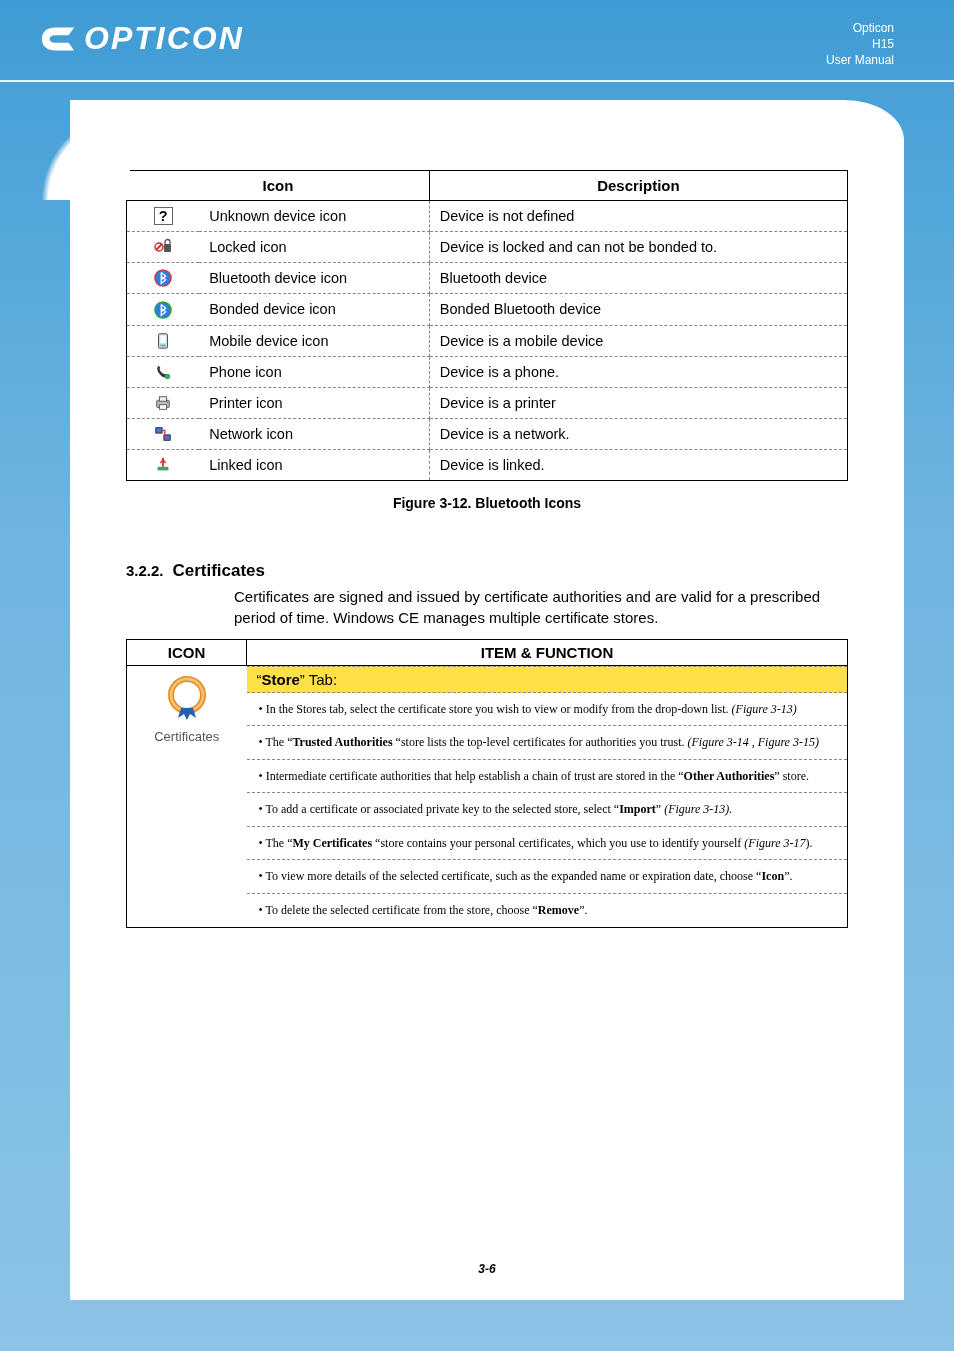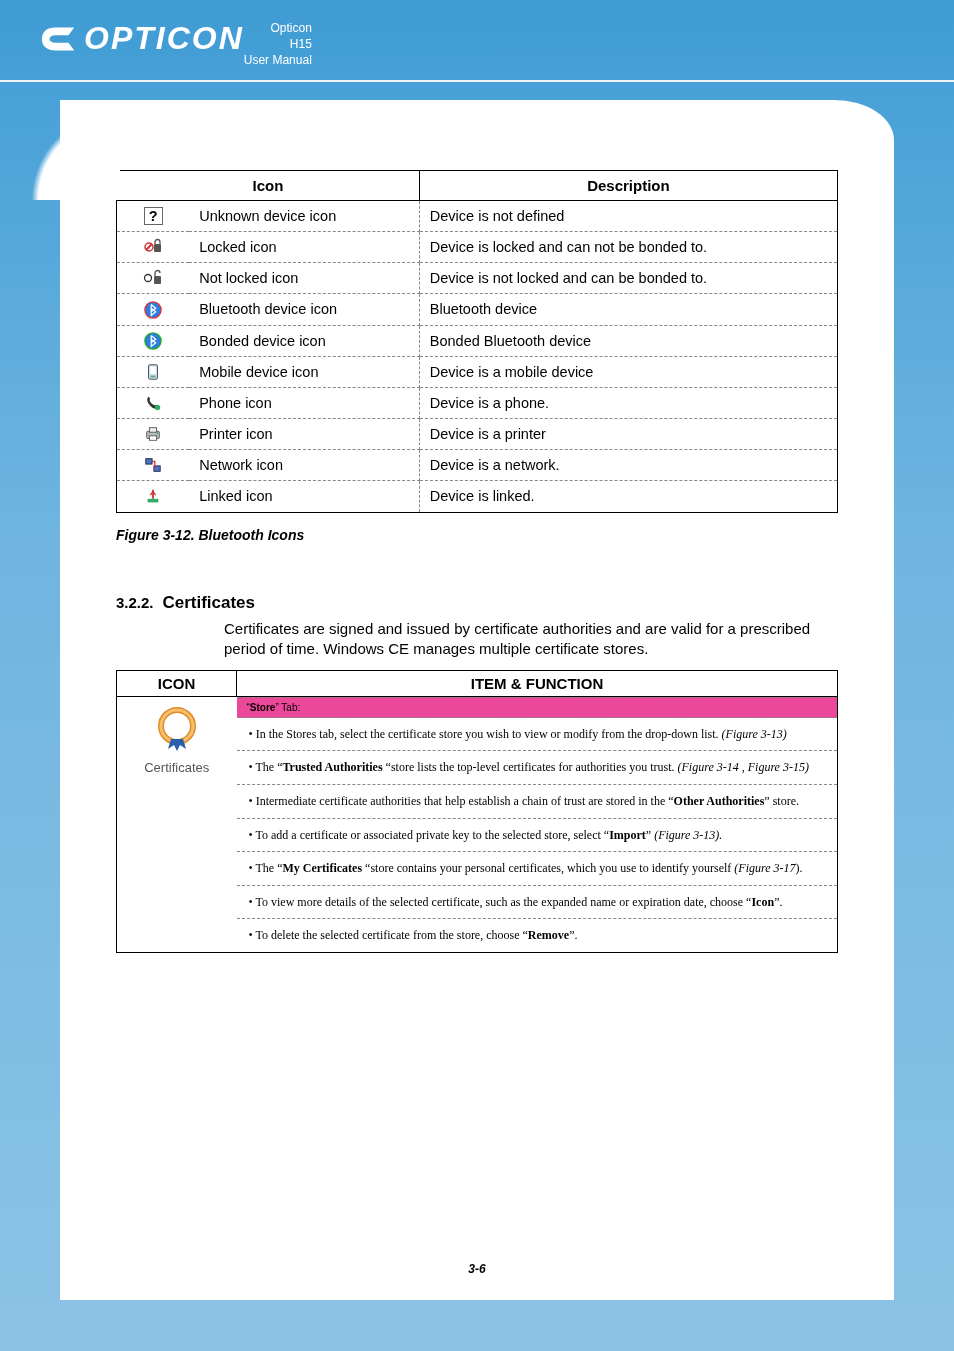--- a/index.html
+++ b/index.html
@@ -4,61 +4,61 @@
 <style>
   * { box-sizing: border-box; margin: 0; padding: 0; }
   html, body { width: 954px; height: 1351px; font-family: Arial, Helvetica, sans-serif; }
   body { background: #6fb5e0; position: relative; }
   .page-bg {
     position: absolute; left: 0; top: 0; width: 954px; height: 1351px;
     background: linear-gradient(180deg, #3f9bd4 0%, #4aa2d8 8%, #6fb5e0 40%, #8cc3e6 100%);
   }
   .header-bar {
     position: absolute; left: 0; top: 0; width: 954px; height: 80px;
-    display: flex; align-items: flex-start;
+    display: flex; justify-content: space-between; align-items: flex-start;
     padding: 20px 60px 0 40px;
   }
   .logo { display: flex; align-items: center; gap: 6px; }
   .logo-icon { width: 38px; height: 28px; }
   .logo-text { font-family: Arial, Helvetica, sans-serif; font-weight: 900; font-size: 32px; letter-spacing: 2px; color: #ffffff; font-style: italic; }
   .rightinfo { text-align: right; font-size: 12px; color: #ffffff; line-height: 1.35; }
   .sep-line { position: absolute; left: 0; top: 80px; width: 954px; height: 2px; background: #ffffff; opacity: 0.9; }
   .sheet {
-    position: absolute; left: 60px; top: 100px; width: 834px; height: 1200px;
+    position: absolute; left: 70px; top: 100px; width: 834px; height: 1200px;
     background: #ffffff; border-radius: 0 60px 0 0 / 0 40px 0 0;
     padding: 60px 56px 40px 56px;
   }
   .sheet::before {
     content: ""; position: absolute; left: -60px; top: -20px; width: 120px; height: 120px;
     background: radial-gradient(ellipse at 100% 100%, #ffffff 48%, transparent 52%);
   }
 
   table.icon-table { width: 100%; border-collapse: collapse; margin-top: 10px; }
   table.icon-table th { border: 1.5px solid #000; padding: 6px 10px; font-size: 15px; font-weight: bold; background: #fff; }
   table.icon-table th.icon-col { width: 42%; }
   table.icon-table td { padding: 6px 10px; font-size: 14.5px; }
   table.icon-table td.ic { width: 50px; text-align: center; border-left: 1.5px solid #000; border-bottom: 1px dashed #888; vertical-align: middle; }
   table.icon-table td.name { border-right: 1px dashed #888; border-bottom: 1px dashed #888; }
   table.icon-table td.desc { border-right: 1.5px solid #000; border-bottom: 1px dashed #888; border-left: 1px dashed #888; }
   table.icon-table tr:last-child td { border-bottom: 1.5px solid #000; }
 
-  .fig-caption { font-style: italic; font-weight: bold; font-size: 14px; margin: 14px 0 50px; }
+  .fig-caption { text-align: center; font-weight: bold; font-size: 14px; margin: 14px 0 50px; }
 
   .sec-num { font-size: 15px; font-weight: bold; margin-top: 32px; }
   .sec-title { font-size: 17px; font-weight: bold; }
   .sec-head { margin: 0 0 6px 0; }
   .para { font-size: 15px; line-height: 1.38; margin: 0 0 10px 108px; }
 
   table.cert-table { width: 100%; border-collapse: collapse; margin-top: 8px; }
   table.cert-table th { border: 1.5px solid #000; padding: 4px 8px; font-size: 15px; font-weight: bold; text-align: center; }
   table.cert-table th.icon-head { width: 120px; }
   table.cert-table td.icon-cell { border-left: 1.5px solid #000; border-bottom: 1.5px solid #000; width: 120px; vertical-align: top; text-align: center; padding: 8px 6px; font-size: 13px; color: #555; }
   table.cert-table td.func-cell { border-right: 1.5px solid #000; border-bottom: 1.5px solid #000; padding: 0; vertical-align: top; }
 
-  .tab-label { background: #ec4899; padding: 4px 10px; font-size: 10px; border-bottom: 1px dashed #888; border-top: 1px dashed #888; }
+  .tab-label { background: #fde047; padding: 4px 10px; font-size: 15px; border-bottom: 1px dashed #888; border-top: 1px dashed #888; }
   .bullet-row { padding: 8px 14px 8px 22px; font-size: 12px; line-height: 1.38; border-bottom: 1px dashed #888; text-indent: -10px; font-family: Liberation Serif, serif; }
   .bullet-row:last-child { border-bottom: none; }
   .bp::before { content: "• "; }
 
   .cert-icon { width: 46px; height: 46px; margin: 0 auto 6px; }
   .page-num { position: absolute; bottom: 24px; left: 0; width: 100%; text-align: center; font-size: 12px; font-weight: bold; font-style: italic; }
 
   
   .mini { display: inline-block; width: 20px; height: 18px; vertical-align: middle; }
 </style>
@@ -99,29 +99,20 @@
         </tr>
         <tr>
           <td class="ic"><svg class="mini" viewBox="0 0 20 18">
               <circle cx="6" cy="9" r="4" fill="none" stroke="#c33" stroke-width="1.5"></circle>
               <line x1="3" y1="12" x2="9" y2="6" stroke="#c33" stroke-width="2"></line>
               <rect x="11" y="6" width="7" height="8" rx="1" fill="#555"></rect>
               <path d="M12 6 v-2 a2.5 2.5 0 0 1 5 0 v2" fill="none" stroke="#555" stroke-width="1.3"></path>
             </svg></td>
           <td class="name">Locked icon</td>
           <td class="desc">Device is locked and can not be bonded to.</td>
-        </tr>
-        <tr>
-          <td class="ic"><svg class="mini" viewBox="0 0 20 18">
-              <circle cx="5" cy="9" r="3.5" fill="none" stroke="#333" stroke-width="1.3"></circle>
-              <rect x="11" y="7" width="7" height="8" rx="1" fill="#555"></rect>
-              <path d="M12 7 v-3 a2.5 2.5 0 0 1 5 0" fill="none" stroke="#555" stroke-width="1.3"></path>
-            </svg></td>
-          <td class="name">Not locked icon</td>
-          <td class="desc">Device is not locked and can be bonded to.</td>
         </tr>
         <tr>
           <td class="ic"><svg class="mini" viewBox="0 0 20 20">
               <circle cx="10" cy="10" r="9" fill="#2b7de0"></circle>
               <path d="M8 4 L13 8 L8 12 L8 8 L13 12 L8 16 L8 4" fill="none" stroke="#fff" stroke-width="1.4"></path>
               <circle cx="10" cy="10" r="9" fill="none" stroke="#d33" stroke-width="1.5"></circle>
             </svg></td>
           <td class="name">Bluetooth device icon</td>
           <td class="desc">Bluetooth device</td>
         </tr>

